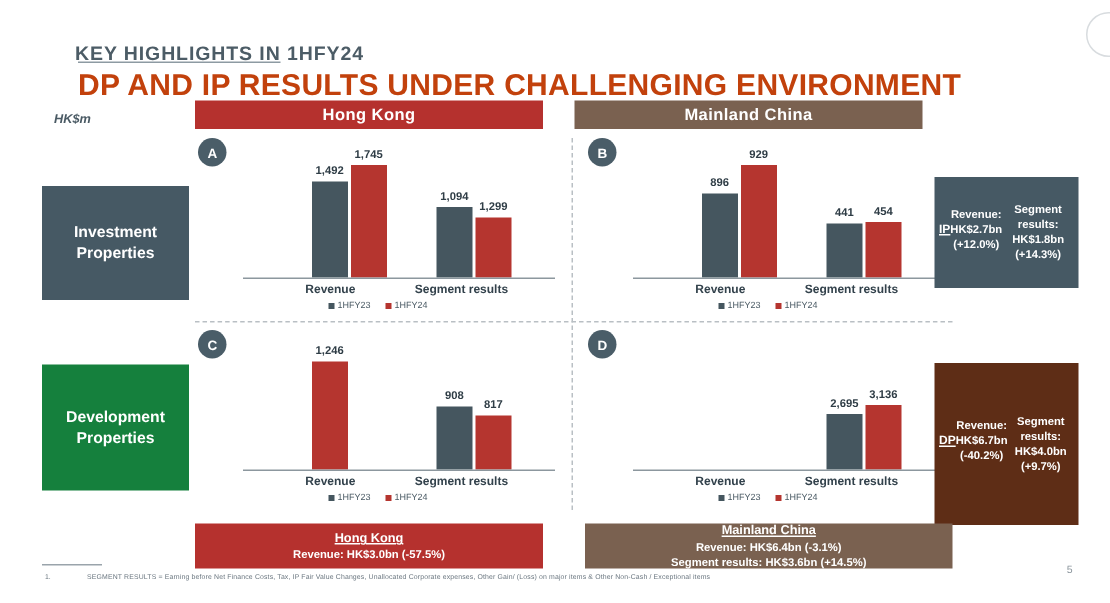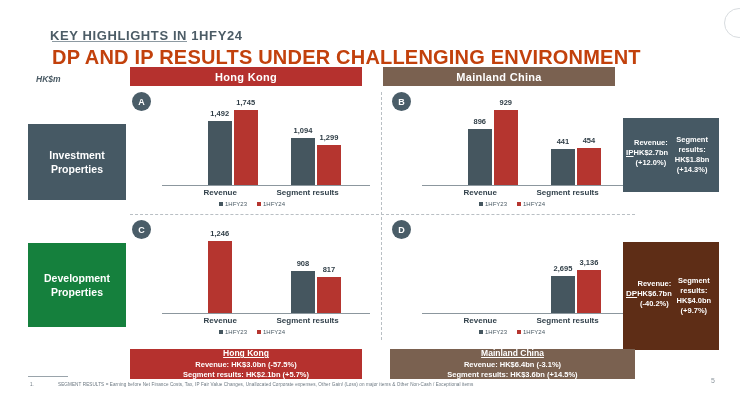--- a/index.html
+++ b/index.html
@@ -361,21 +361,20 @@
     <div class="cblock">
       <div>Segment results:</div>
       <div>HK$4.0bn</div>
       <div>(+9.7%)</div>
     </div>
   </div>
 
   <div class="summary summary-hk">
     <div class="stitle">Hong Kong</div>
     <div>Revenue: HK$3.0bn (-57.5%)</div>
-    <div>Segment results: HK$2.1bn (+5.7%)</div>
   </div>
   <div class="summary summary-cn">
     <div class="stitle">Mainland China</div>
     <div>Revenue: HK$6.4bn (-3.1%)</div>
     <div>Segment results: HK$3.6bn (+14.5%)</div>
   </div>
 
   <div class="foot-rule"></div>
   <div class="footnum">1.</div>
   <div class="footnote">SEGMENT RESULTS = Earning before Net Finance Costs, Tax, IP Fair Value Changes, Unallocated Corporate expenses, Other Gain/ (Loss) on major items &amp; Other Non-Cash / Exceptional items</div>

